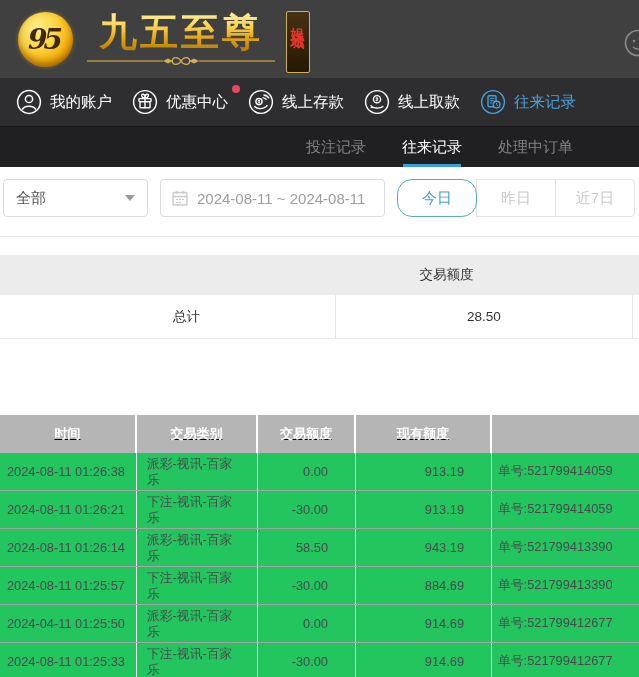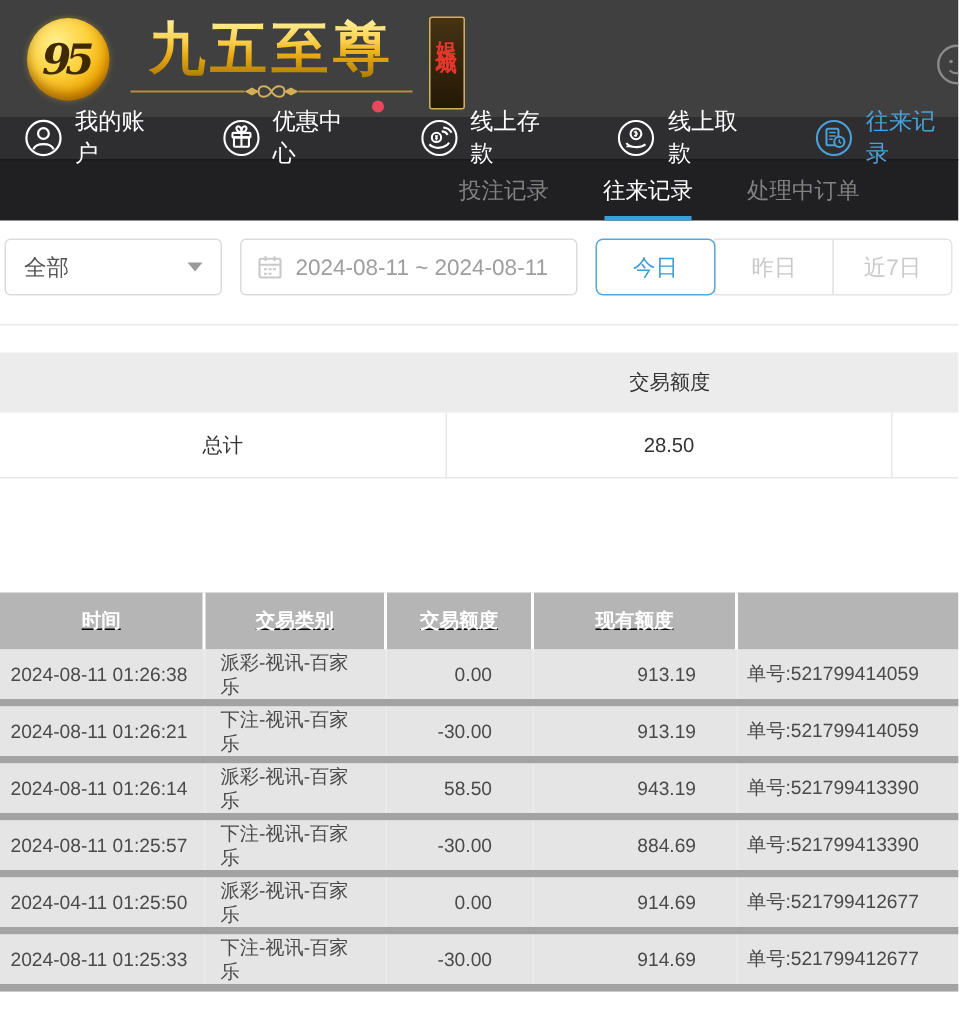--- a/index.html
+++ b/index.html
@@ -22,22 +22,22 @@
     letter-spacing:3px; background:linear-gradient(180deg,#fff3a6 0%,#fcd14f 38%,#e8a912 62%,#a87605 100%);
     -webkit-background-clip:text; background-clip:text; color:transparent; }
   .flourish { margin-top:1px; }
   .logo-badge { margin-left:7px; margin-top:6px; writing-mode:vertical-rl; text-orientation:upright;
     font-size:14px; font-weight:bold; color:#e5372b; letter-spacing:4px;
     border:1px solid #d4af5a; border-radius:2px; background:linear-gradient(#463213,#241806);
     padding:4px 2px; height:62px; }
   .corner-icon { position:absolute; right:-14px; top:28px; }
 
   
-  .main-nav { height:28px; background:#2e2e30; display:flex; align-items:center;
-    padding-left:16px; gap:36px; }
+  .main-nav { height:48px; background:#2e2e30; display:flex; align-items:center;
+    padding-left:16px; gap:20px; }
   .nav-item { display:flex; align-items:center; gap:8px; color:#fff; font-size:15.5px;
     position:relative; cursor:pointer; }
   .nav-item.active { color:#4aa0d8; }
   .nav-item svg { display:block; }
   .nav-dot { position:absolute; top:-4px; right:-12px; width:8px; height:8px;
     border-radius:50%; background:#e8485c; }
 
   
   .tab-bar { height:41px; background:#202023; border-top:1px solid #19191b;
     display:flex; align-items:stretch; justify-content:flex-end; padding-right:66px; gap:36px; }
@@ -54,43 +54,43 @@
   .caret { width:0; height:0; border-left:5px solid transparent; border-right:5px solid transparent;
     border-top:6px solid #9b9b9b; }
   .date-box { width:225px; height:38px; border:1px solid #dcdcdc; border-radius:4px; margin-left:12px;
     display:flex; align-items:center; color:#9e9e9e; font-size:15px; background:#fff; }
   .date-box svg { margin:0 8px 0 10px; }
   .qbtn-group { display:flex; margin-left:12px; }
   .qbtn { width:80px; height:38px; background:#fff; border:1px solid #e4e4e4; margin-left:-1px;
     color:#c9c9c9; font-size:15px; display:flex; align-items:center; justify-content:center; cursor:pointer; }
   .qbtn:first-child { margin-left:0; }
   .qbtn:last-child { border-radius:0 4px 4px 0; }
-  .qbtn.active { border:1px solid #57a8d8; color:#3f9cd3; border-radius:5px; position:relative; z-index:2; }
+  .qbtn.active { border:1px solid #57a8d8; color:#3f9cd3; border-radius:15px; position:relative; z-index:2; }
 
   .section-divider { border-top:1px solid #eaeaea; }
 
   
   .summary { margin-top:18px; }
   .sum-header { height:40px; background:#ececec; display:flex; align-items:center; }
   .sum-header .sc1 { width:298px; }
   .sum-header .sc2 { width:297px; text-align:center; color:#333; font-size:13.5px; }
-  .sum-row { height:44px; display:flex; border-bottom:1px solid #e8e8e8; }
+  .sum-row { height:44px; display:flex; border-bottom:1px solid #e8e8e8;padding-left:38px; }
   .sum-row .sc1 { width:298px; border-right:1px solid #e8e8e8; display:flex;
     align-items:center; justify-content:center; color:#333; font-size:13.5px; }
   .sum-row .sc2 { width:297px; border-right:1px solid #e8e8e8; display:flex;
     align-items:center; justify-content:center; color:#333; font-size:13.5px; }
   .sum-row .sc3 { flex:1; }
 
   
   .data-table { margin-top:76px; }
   .thead { display:flex; height:38px; background:#b5b5b5;text-decoration:underline; }
   .th { color:#fff; font-weight:bold; font-size:13px; display:flex; align-items:center;
     justify-content:center; border-right:2px solid #fff; }
   .th:last-child { border-right:none; }
-  .tr { display:flex; height:38px; border-bottom:5px solid #a3a3a3; background:#e5e5e5; }
+  .tr { display:flex; height:38px; border-bottom:1px solid #a3a3a3; background:#22c55e; }
   .td { border-right:1px solid #ececec; display:flex; align-items:center;
     font-size:12.8px; color:#4a4a4a; }
   .td:last-child { border-right:none; }
   .c1 { width:137px; } .c2 { width:121px; } .c3 { width:98px; } .c4 { width:136px; } .c5 { width:147px; }
   .td.c1 { padding-left:7px; white-space:nowrap; }
   .td.c2 { padding:0 16px 0 10px; }
   .td.c2 span { word-break:break-all; line-height:16px; }
   .td.c3, .td.c4 { justify-content:flex-end; padding-right:27px; }
   .td.c5 { padding-left:6px; }
 </style>

